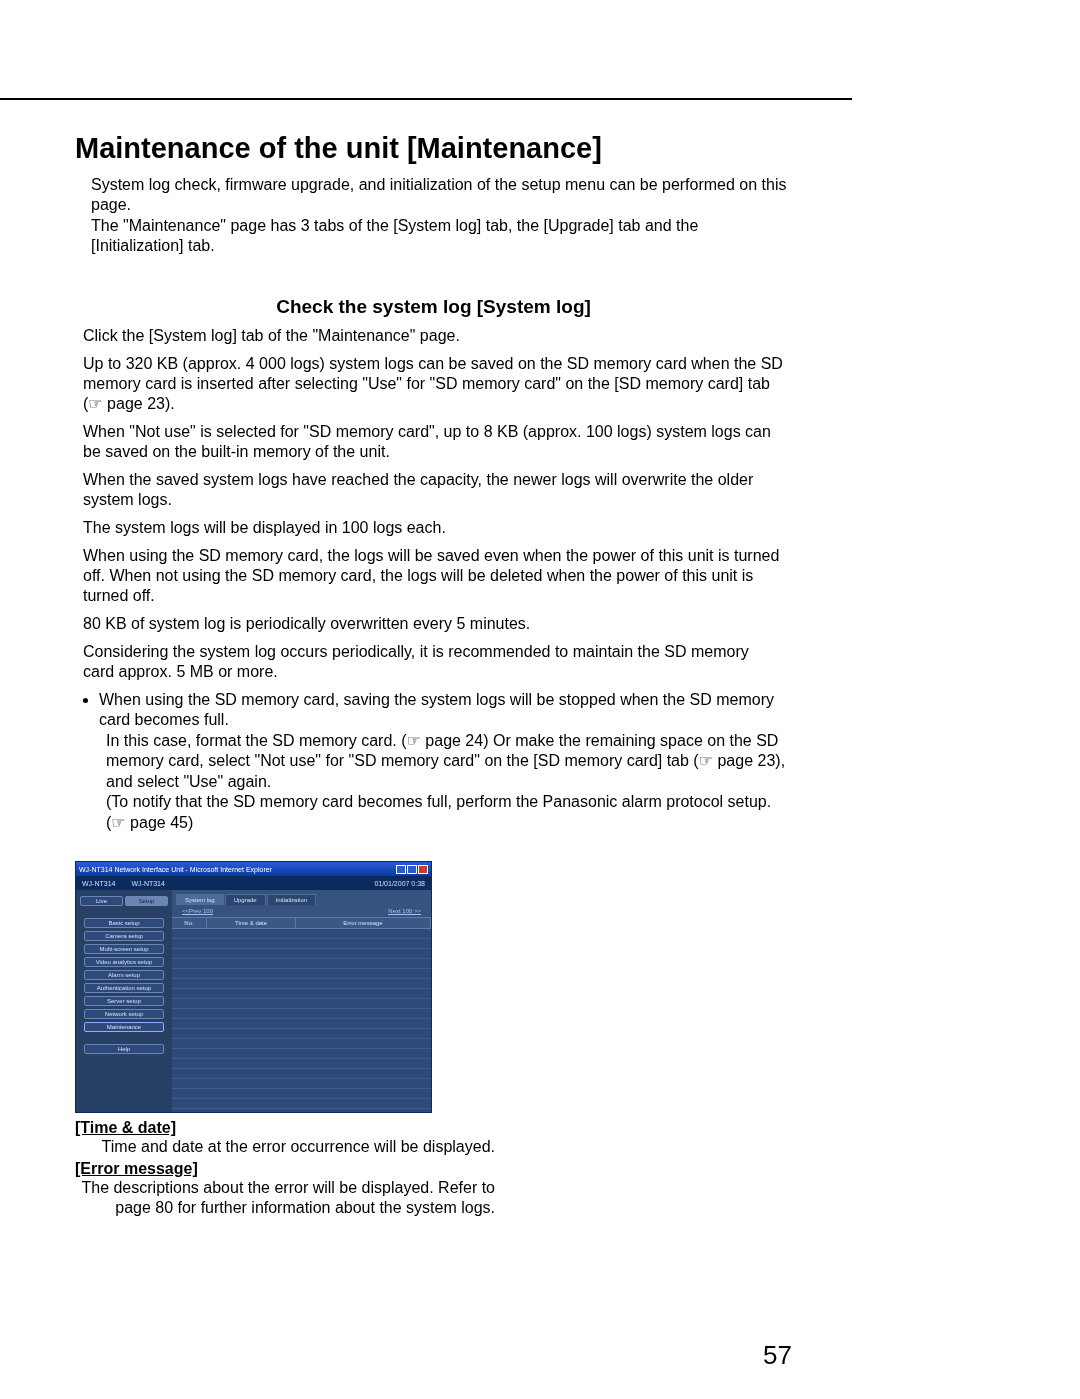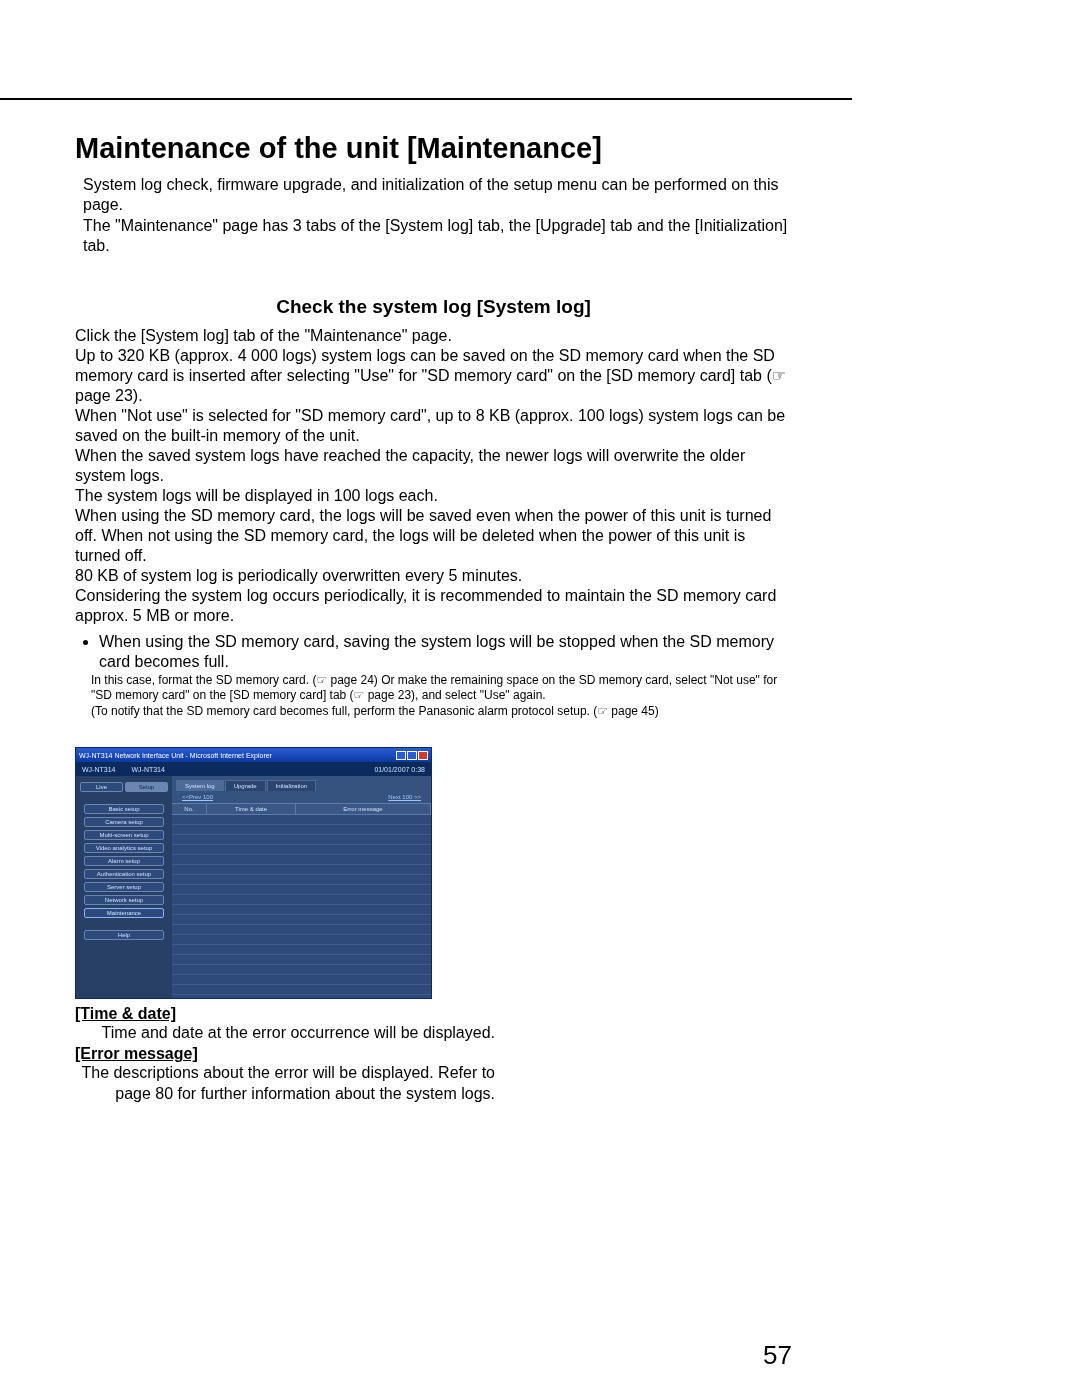--- a/index.html
+++ b/index.html
@@ -1,25 +1,25 @@
 <!DOCTYPE html>
 <html><head>
 <meta charset="utf-8">
 <style>
   html,body{margin:0;padding:0;background:#fff;font-family:Arial,Helvetica,sans-serif;color:#000;}
   .page{width:852px;height:1399px;position:relative;box-sizing:border-box;padding:90px 60px 24px 75px;}
   .rule{position:absolute;left:0;right:0;top:98px;border-top:2px solid #000;}
   h1{font-size:29px;font-weight:bold;margin:42px 0 10px 0;}
   h2{font-size:19px;font-weight:bold;margin:40px 0 8px 0;text-align:center;}
-  p{font-size:16px;line-height:1.25;margin:0 0 1px 8px;}
-  .body-block p{margin:0;}
+  p{font-size:16px;line-height:1.25;margin:0 0 1px 16px;}
+  .body-block p{margin:8px;}
   .body-block{font-size:16px;line-height:1.28;}
   ul{margin:6px 0 0 0;padding-left:24px;}
   li{font-size:16px;line-height:1.28;margin-bottom:0;}
-  .li-extra{margin-left:16px;font-size:12px;line-height:1.28;}
+  .li-extra{margin-left:31px;font-size:16px;line-height:1.28;}
   .page-num{position:absolute;right:60px;bottom:28px;font-size:26px;}
   .field-label{font-weight:bold;font-size:16px;margin-top:2px;text-decoration:underline;}
   .field-desc{font-size:16px;line-height:1.28;max-width:420px;text-align:right;}
 
   
   .shot{width:355px;height:250px;margin:28px 0 6px 0;border:1px solid #0b2a5e;background:#2d4a7a;font-family:Arial,sans-serif;font-size:7px;color:#cfe0ff;display:flex;flex-direction:column;}
   .titlebar{height:14px;background:linear-gradient(#2a5bd7,#0b3aa0);display:flex;align-items:center;justify-content:space-between;padding:0 3px;color:#fff;}
   .titlebar .wb{display:flex;gap:1px;}
   .titlebar .wb span{display:inline-block;width:10px;height:9px;border:1px solid #fff;box-sizing:border-box;}
   .titlebar .wb .min{background:#2a5bd7;}

